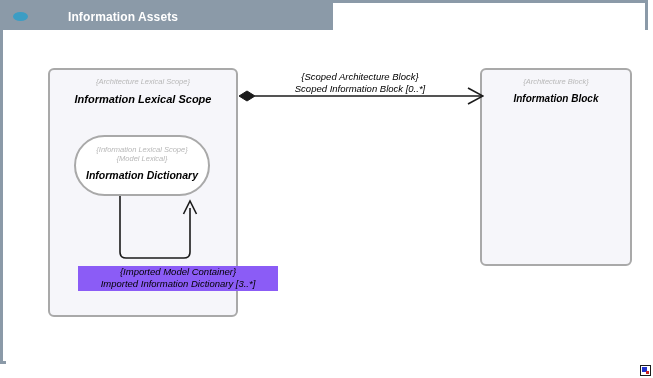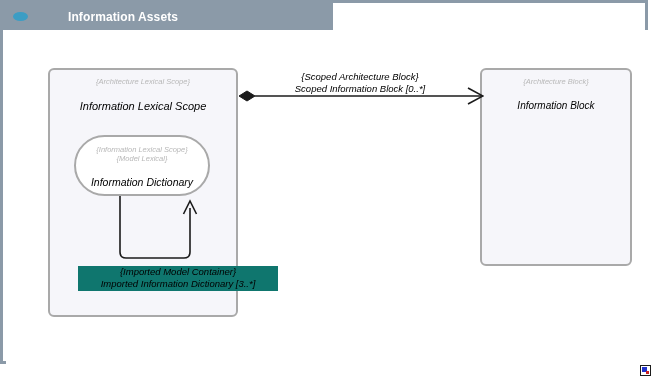--- a/index.html
+++ b/index.html
@@ -85,26 +85,26 @@
   }
   .stereo {
     font-size: 7.5px;
     font-style: italic;
     color: #b8b8b8;
     white-space: nowrap;
     display: block;
   }
   .blockname {
     font-size: 11px;
-    font-weight: normal;
+    font-weight: bold;
     font-style: italic;
     color: #000000;
     white-space: nowrap;
     display: block;
-    margin-top: 13px;
+    margin-top: 6px;
   }
 
   
   #block-lexical-scope {
     left: 42px;
     top: 38px;
     width: 190px;
     height: 249px;
   }
   #block-lexical-scope > .block-header { top: 8px; }
@@ -164,21 +164,21 @@
   }
   #assoc-imported svg { display: block; }
 
   #assoc-imported-label {
     position: absolute;
     left: 28px;
     top: 196px;
     width: 200px;
     text-align: center;
     line-height: 1.3;
-    background: #0f766e;
+    background: #8b5cf6;
   }
 
   .assoc-line-1,
   .assoc-line-2 {
     font-size: 9.5px;
     font-style: italic;
     color: #000000;
     white-space: nowrap;
     display: block;
   }

